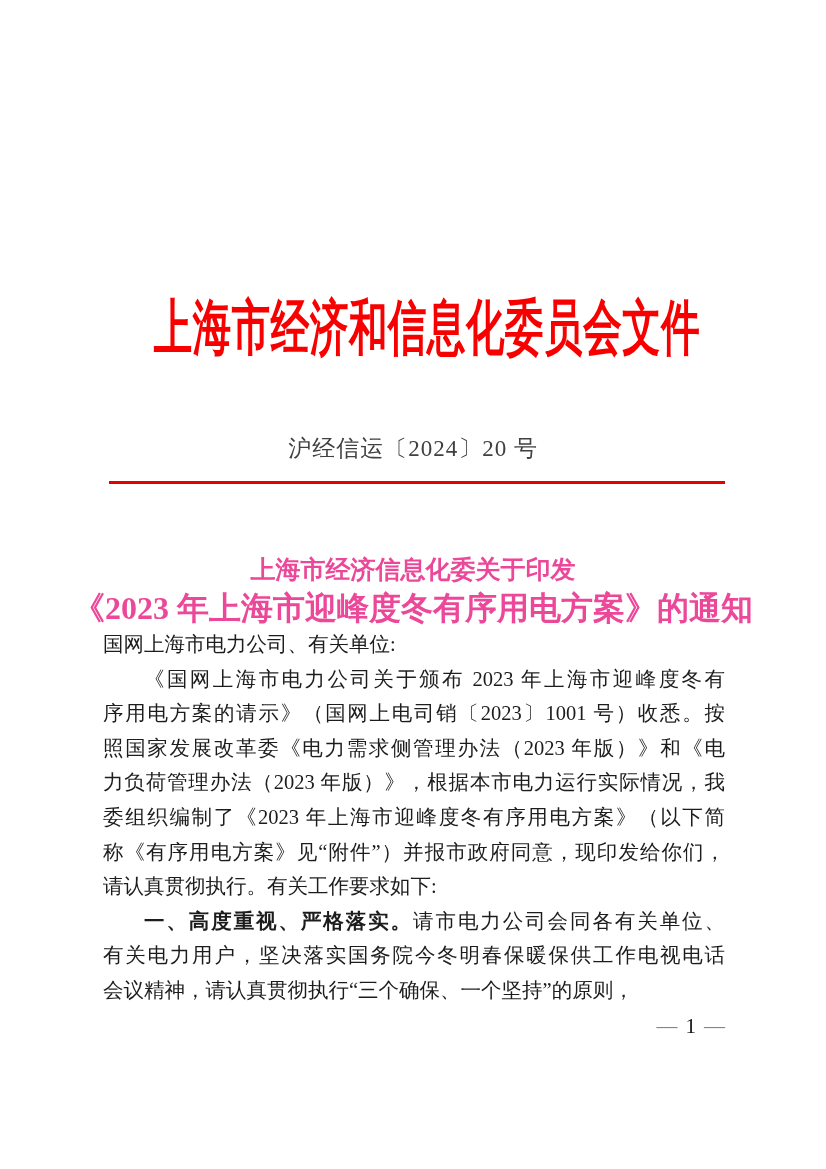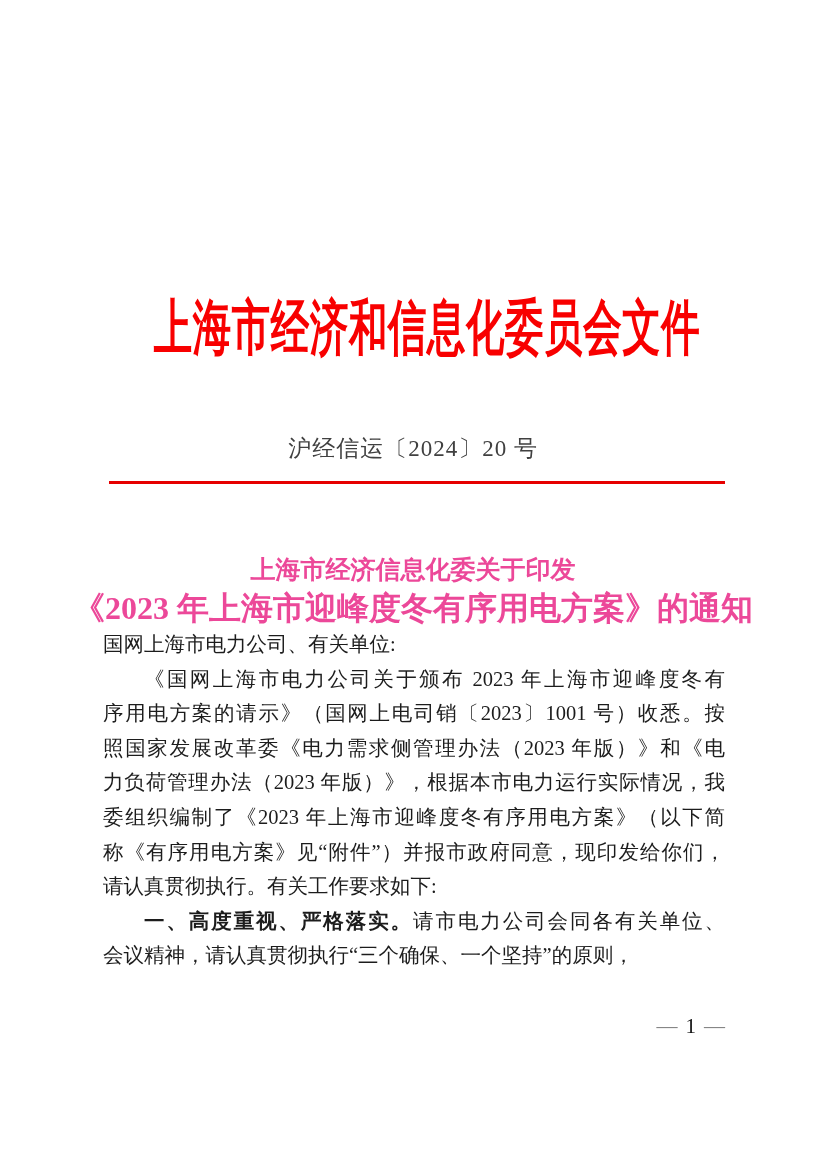--- a/index.html
+++ b/index.html
@@ -126,20 +126,21 @@
   <div class="body-block">
       <div class="body-line para-end"><span class="seg">国网上海市电力公司、有关单位:</span></div>
       <div class="body-line indent"><span class="seg">《国网上海市电力公司关于颁布 2023 年上海市迎峰度冬有</span></div>
       <div class="body-line"><span class="seg">序用电方案的请示》（国网上电司销〔2023〕1001 号）收悉。按</span></div>
       <div class="body-line"><span class="seg">照国家发展改革委《电力需求侧管理办法（2023 年版）》和《电</span></div>
       <div class="body-line"><span class="seg">力负荷管理办法（2023 年版）》，根据本市电力运行实际情况，我</span></div>
       <div class="body-line"><span class="seg">委组织编制了《2023 年上海市迎峰度冬有序用电方案》（以下简</span></div>
       <div class="body-line"><span class="seg">称《有序用电方案》见“附件”）并报市政府同意，现印发给你们，</span></div>
       <div class="body-line para-end"><span class="seg">请认真贯彻执行。有关工作要求如下:</span></div>
       <div class="body-line indent"><span class="seg seg-bold">一、高度重视、严格落实。</span><span class="seg">请市电力公司会同各有关单位、</span></div>
+      <div class="body-line"><span class="seg">有关电力用户，坚决落实国务院今冬明春保暖保供工作电视电话</span></div>
       <div class="body-line para-end"><span class="seg">会议精神，请认真贯彻执行“三个确保、一个坚持”的原则，</span></div>
     </div>
 
   <div class="page-num">
     <span class="dash" style="color: rgb(127, 127, 127);">—</span><span class="num">1</span><span class="dash" style="color: rgb(127, 127, 127);">—</span>
   </div>
 
 </div>
 
 </body></html>

